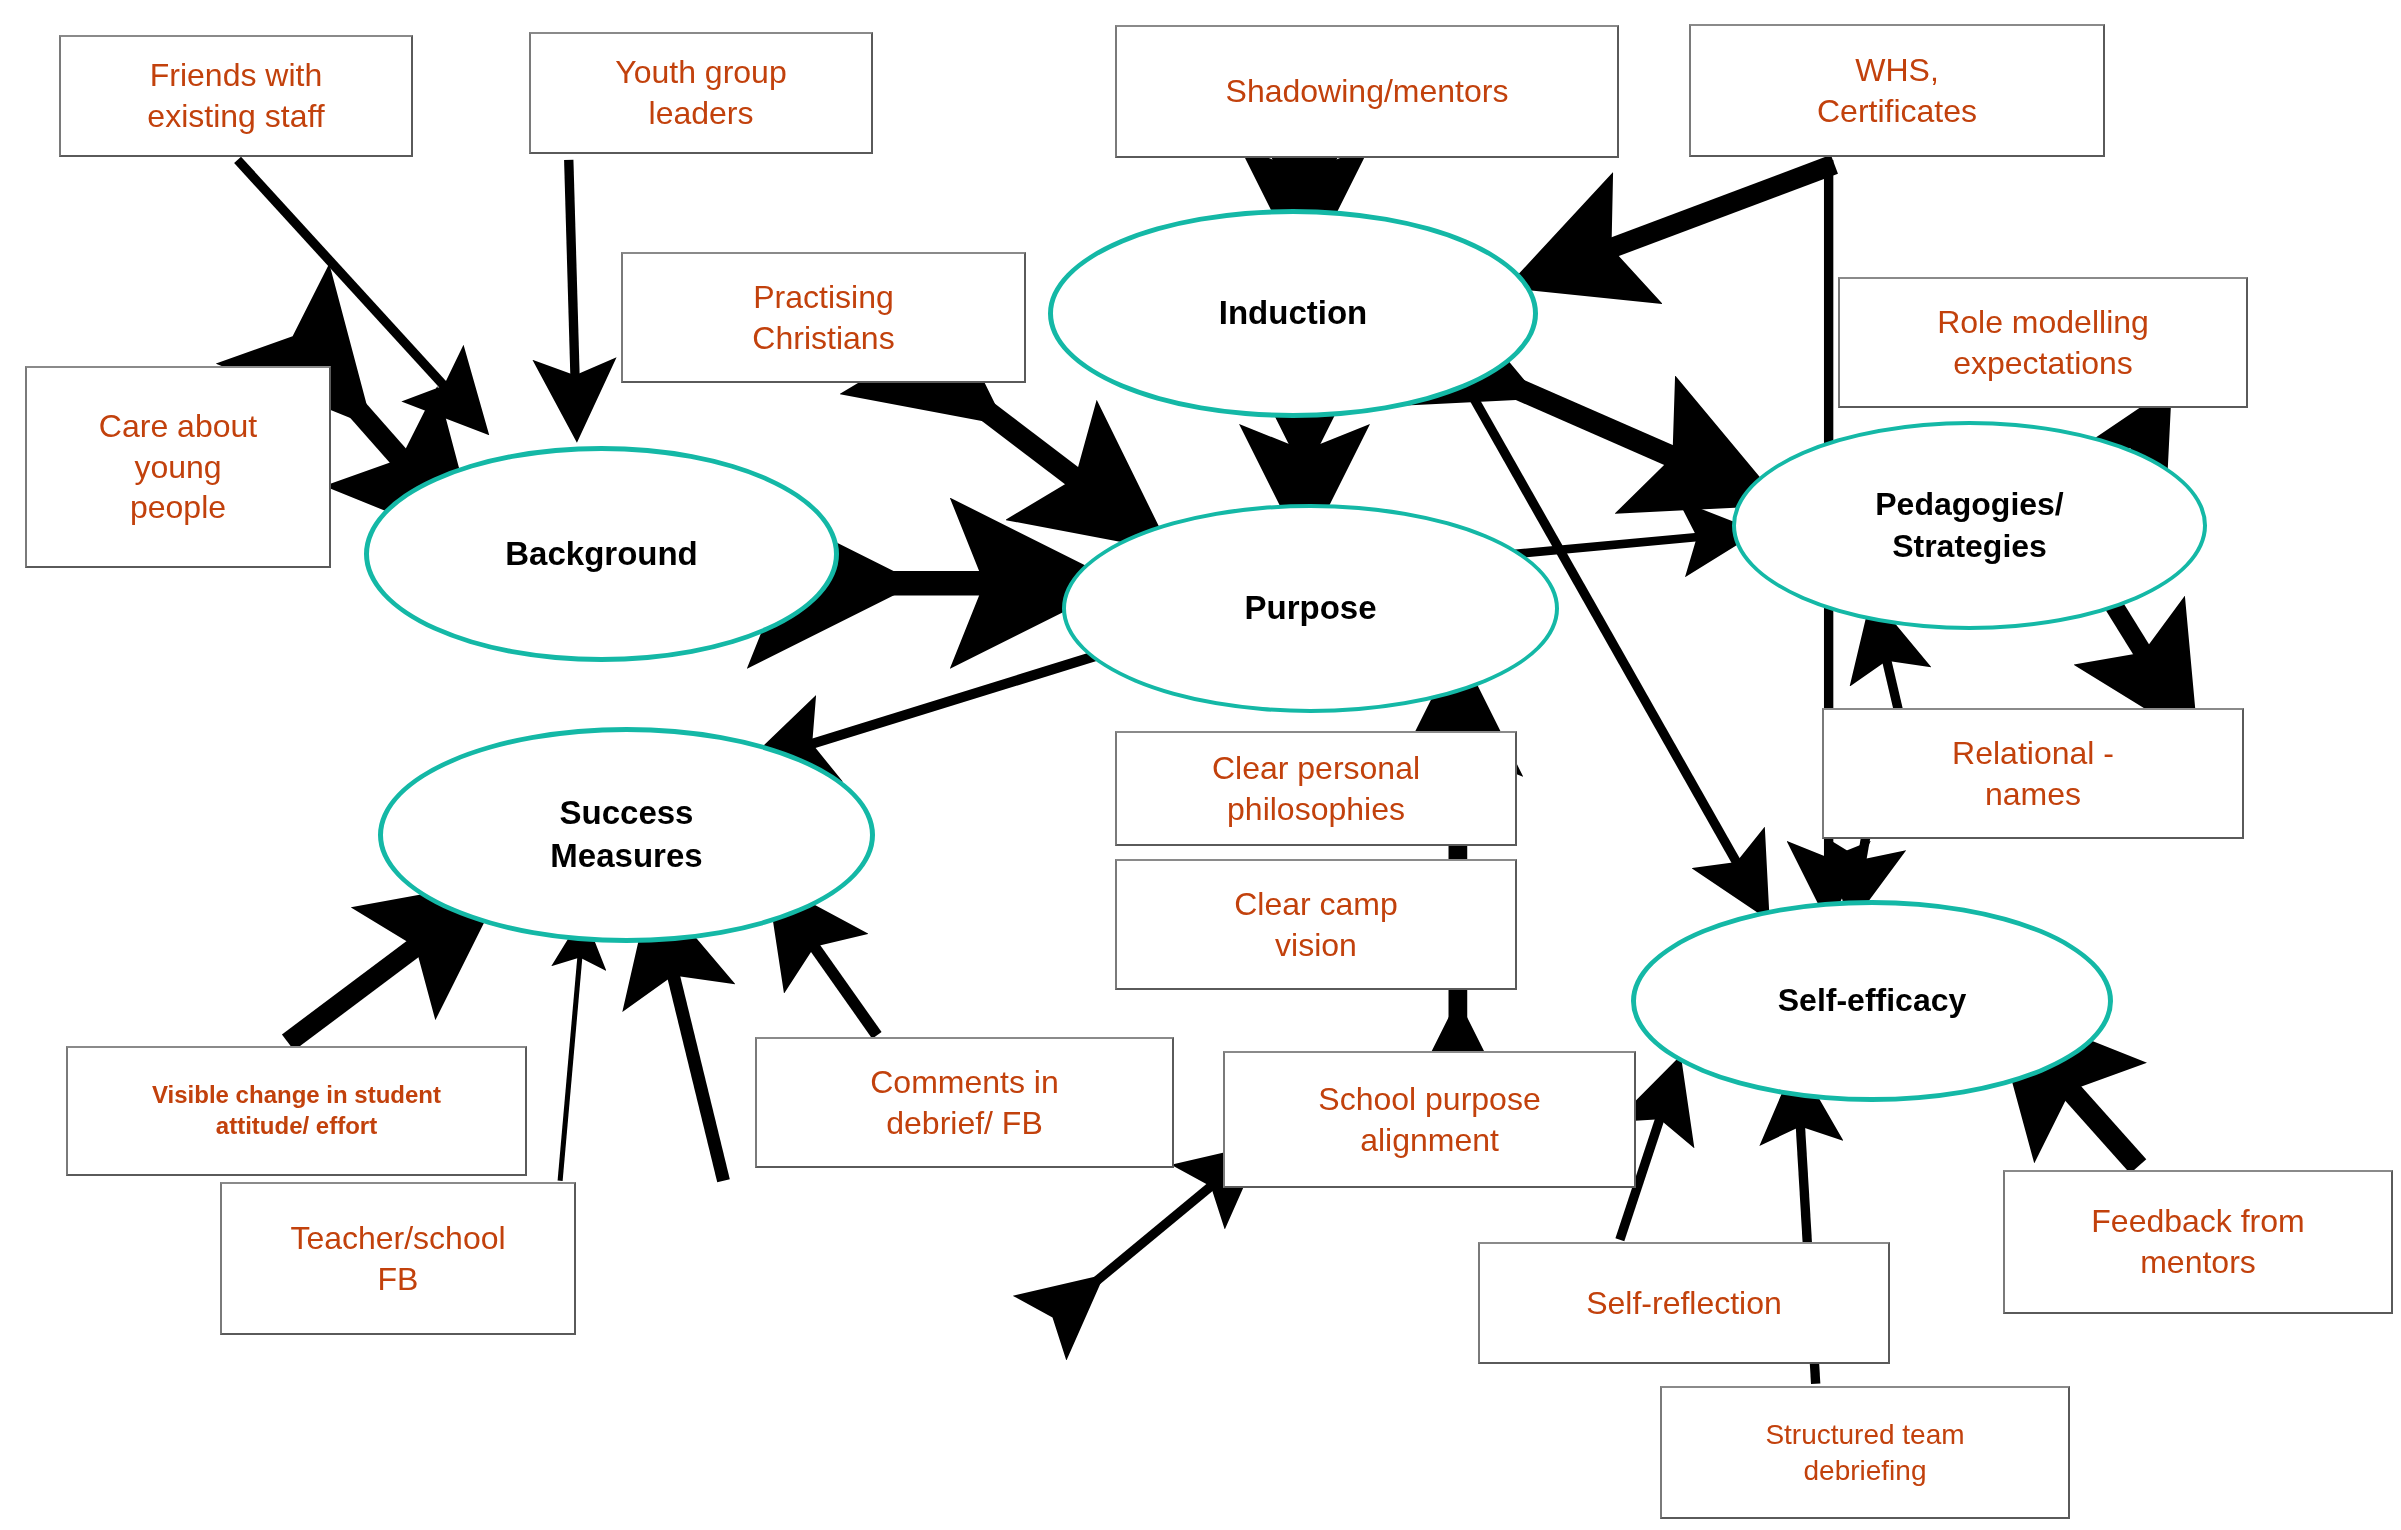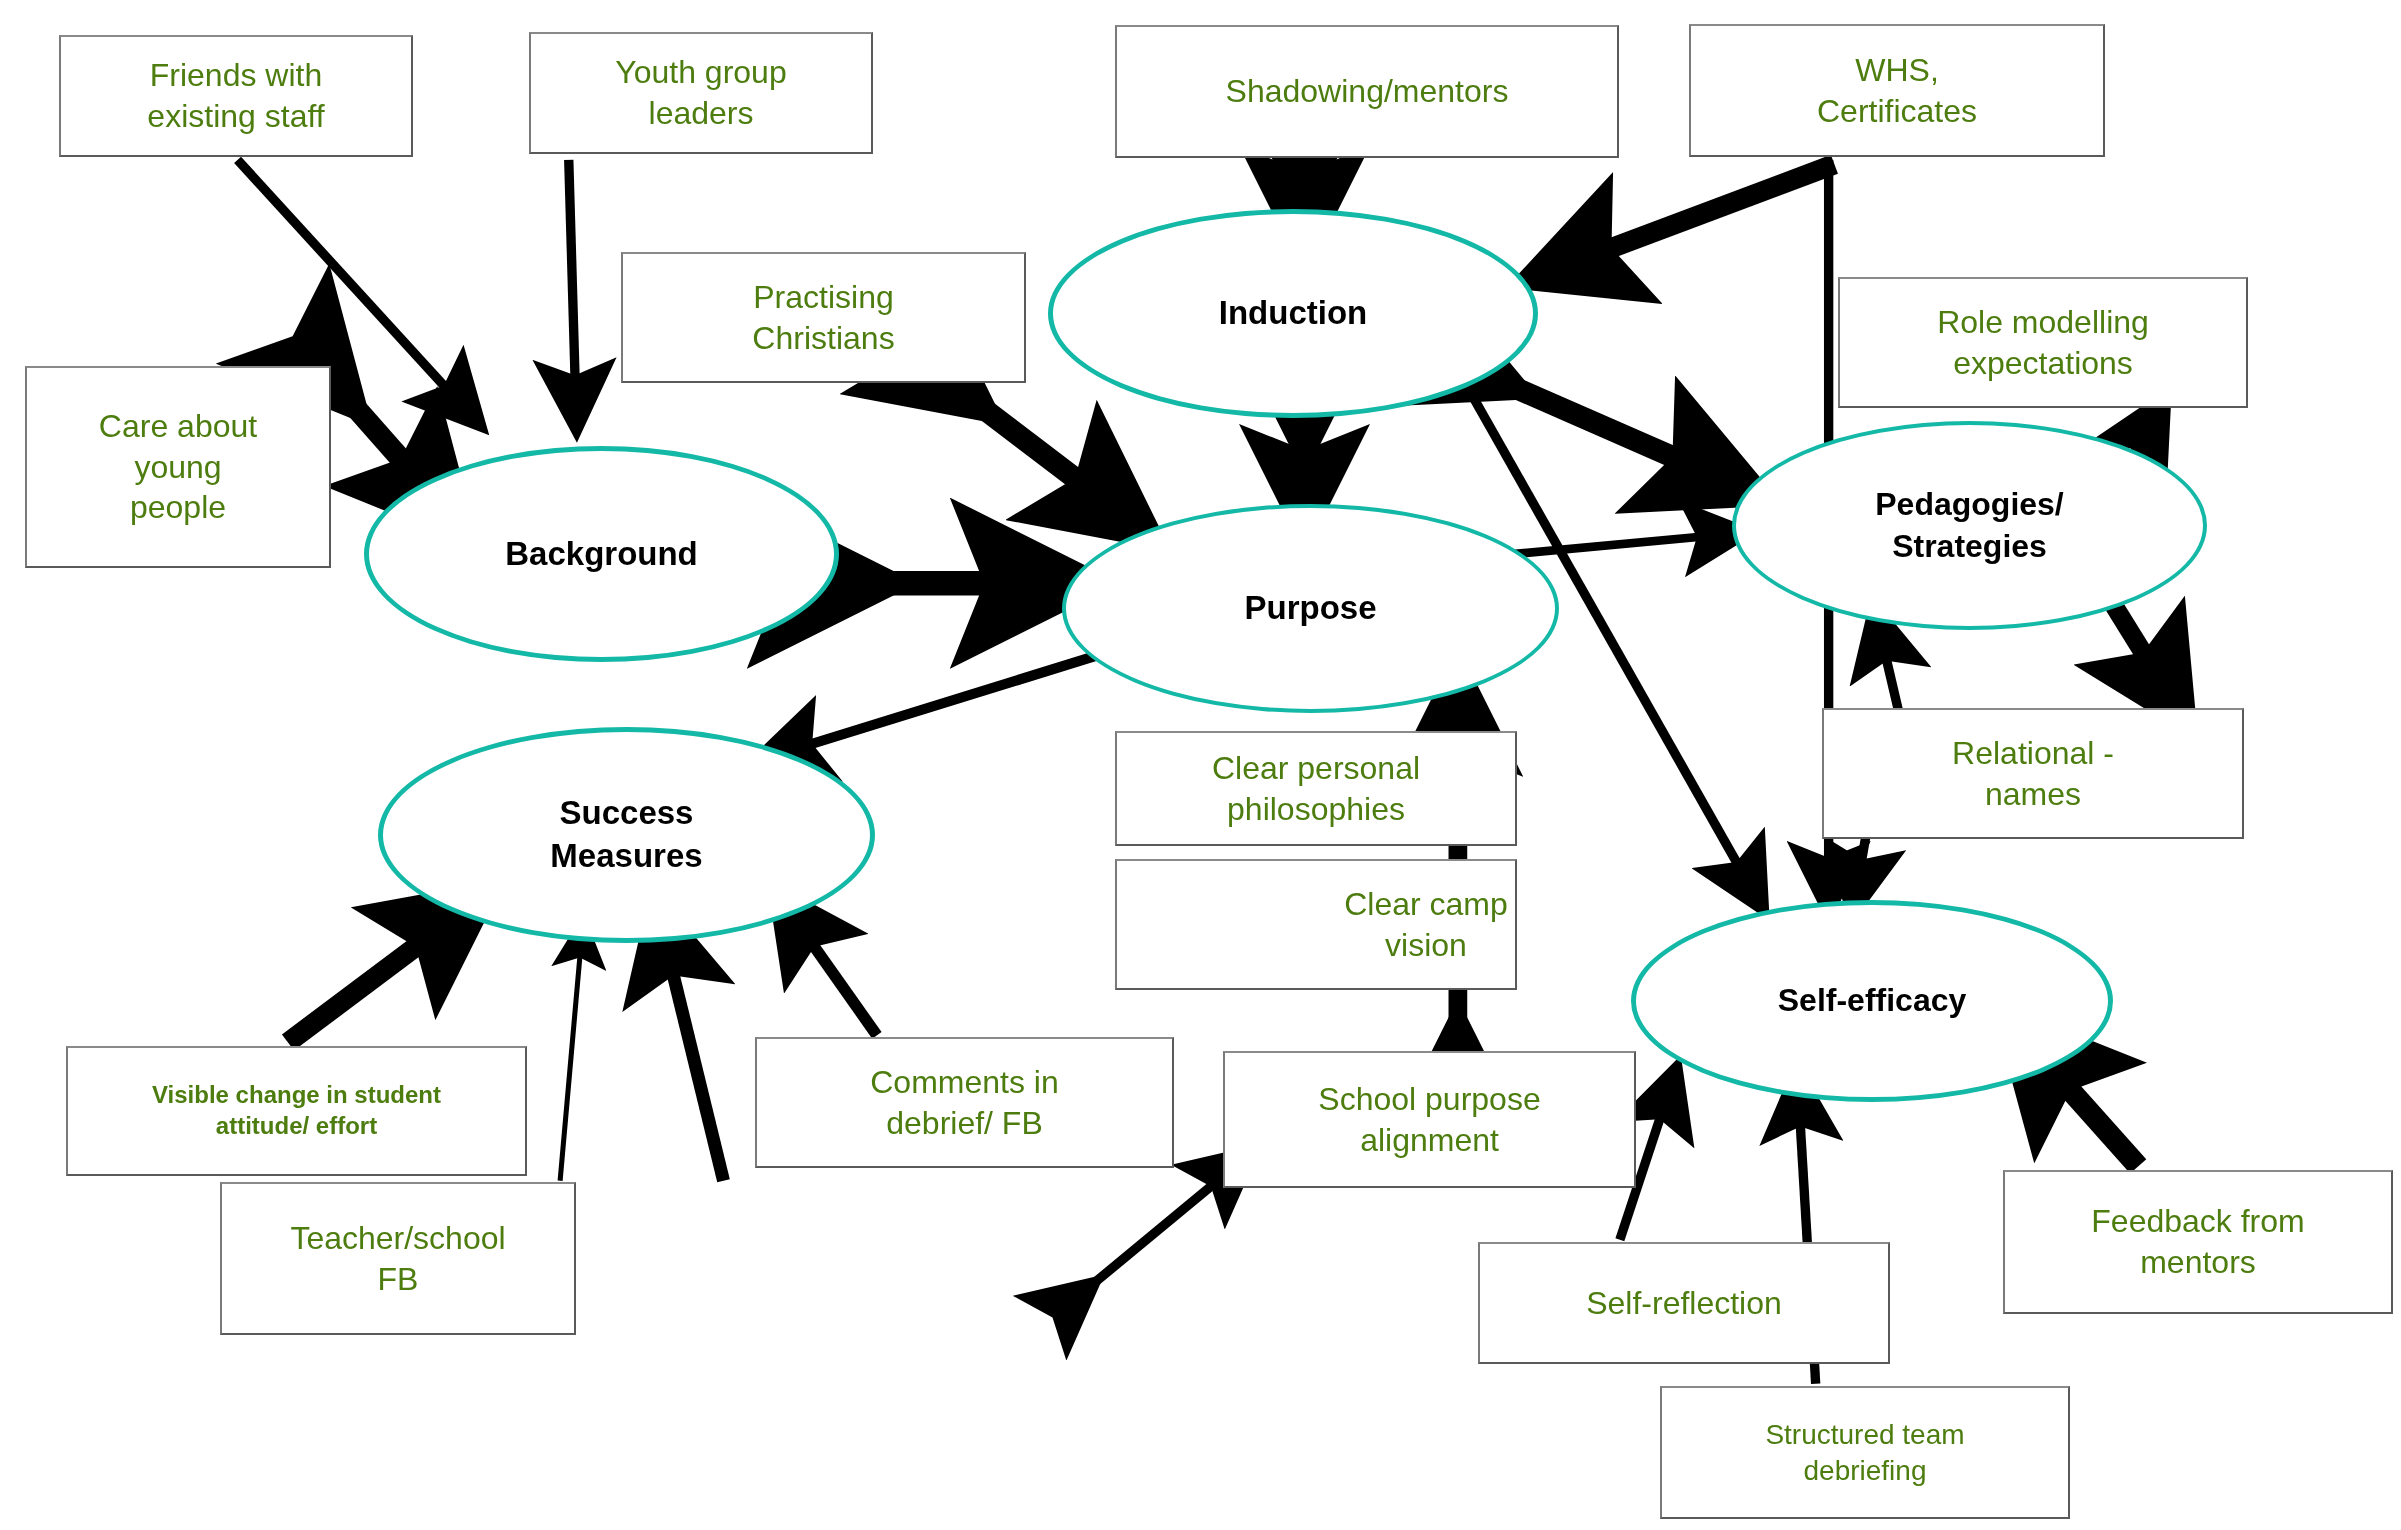--- a/index.html
+++ b/index.html
@@ -26,21 +26,21 @@
     position: absolute;
     box-sizing: border-box;
     background: #ffffff;
     border: 2.2px solid #5a5a5a;
     border-top-color: #8a8a8a;
     border-left-color: #7a7a7a;
     display: flex;
     align-items: center;
     justify-content: center;
     text-align: center;
-    color: #4d7c0f;
+    color: #c2410c;
     line-height: 1.28;
     z-index: 5;
   }
   .node-box .txt { padding: 0 7.2px; white-space: pre-line; }
   .node-ellipse {
     position: absolute;
     box-sizing: border-box;
     background: #ffffff;
     border: 5px solid #14b8a6;
     border-radius: 50%;
@@ -191,21 +191,21 @@
   <div class="node-box" style="left:1822px;top:708px;width:422px;height:131px;font-size:32px;">
     <span class="txt">Relational -
 names</span>
   </div>
 
   <div class="node-box" style="left:1115px;top:731px;width:402px;height:115px;font-size:32px;">
     <span class="txt">Clear personal
 philosophies</span>
   </div>
 
-  <div class="node-box" style="left:1115px;top:859px;width:402px;height:131px;font-size:32px;justify-content:flex-end;">
+  <div class="node-box" style="left:1115px;top:859px;width:402px;height:131px;font-size:32px;">
     <span class="txt">Clear camp
 vision</span>
   </div>
 
   <div class="node-box" style="left:1223px;top:1051px;width:413px;height:137px;font-size:32px;">
     <span class="txt">School purpose
 alignment</span>
   </div>
 
   <div class="node-box" style="left:66px;top:1046px;width:461px;height:130px;font-size:24px;font-weight:bold;">

